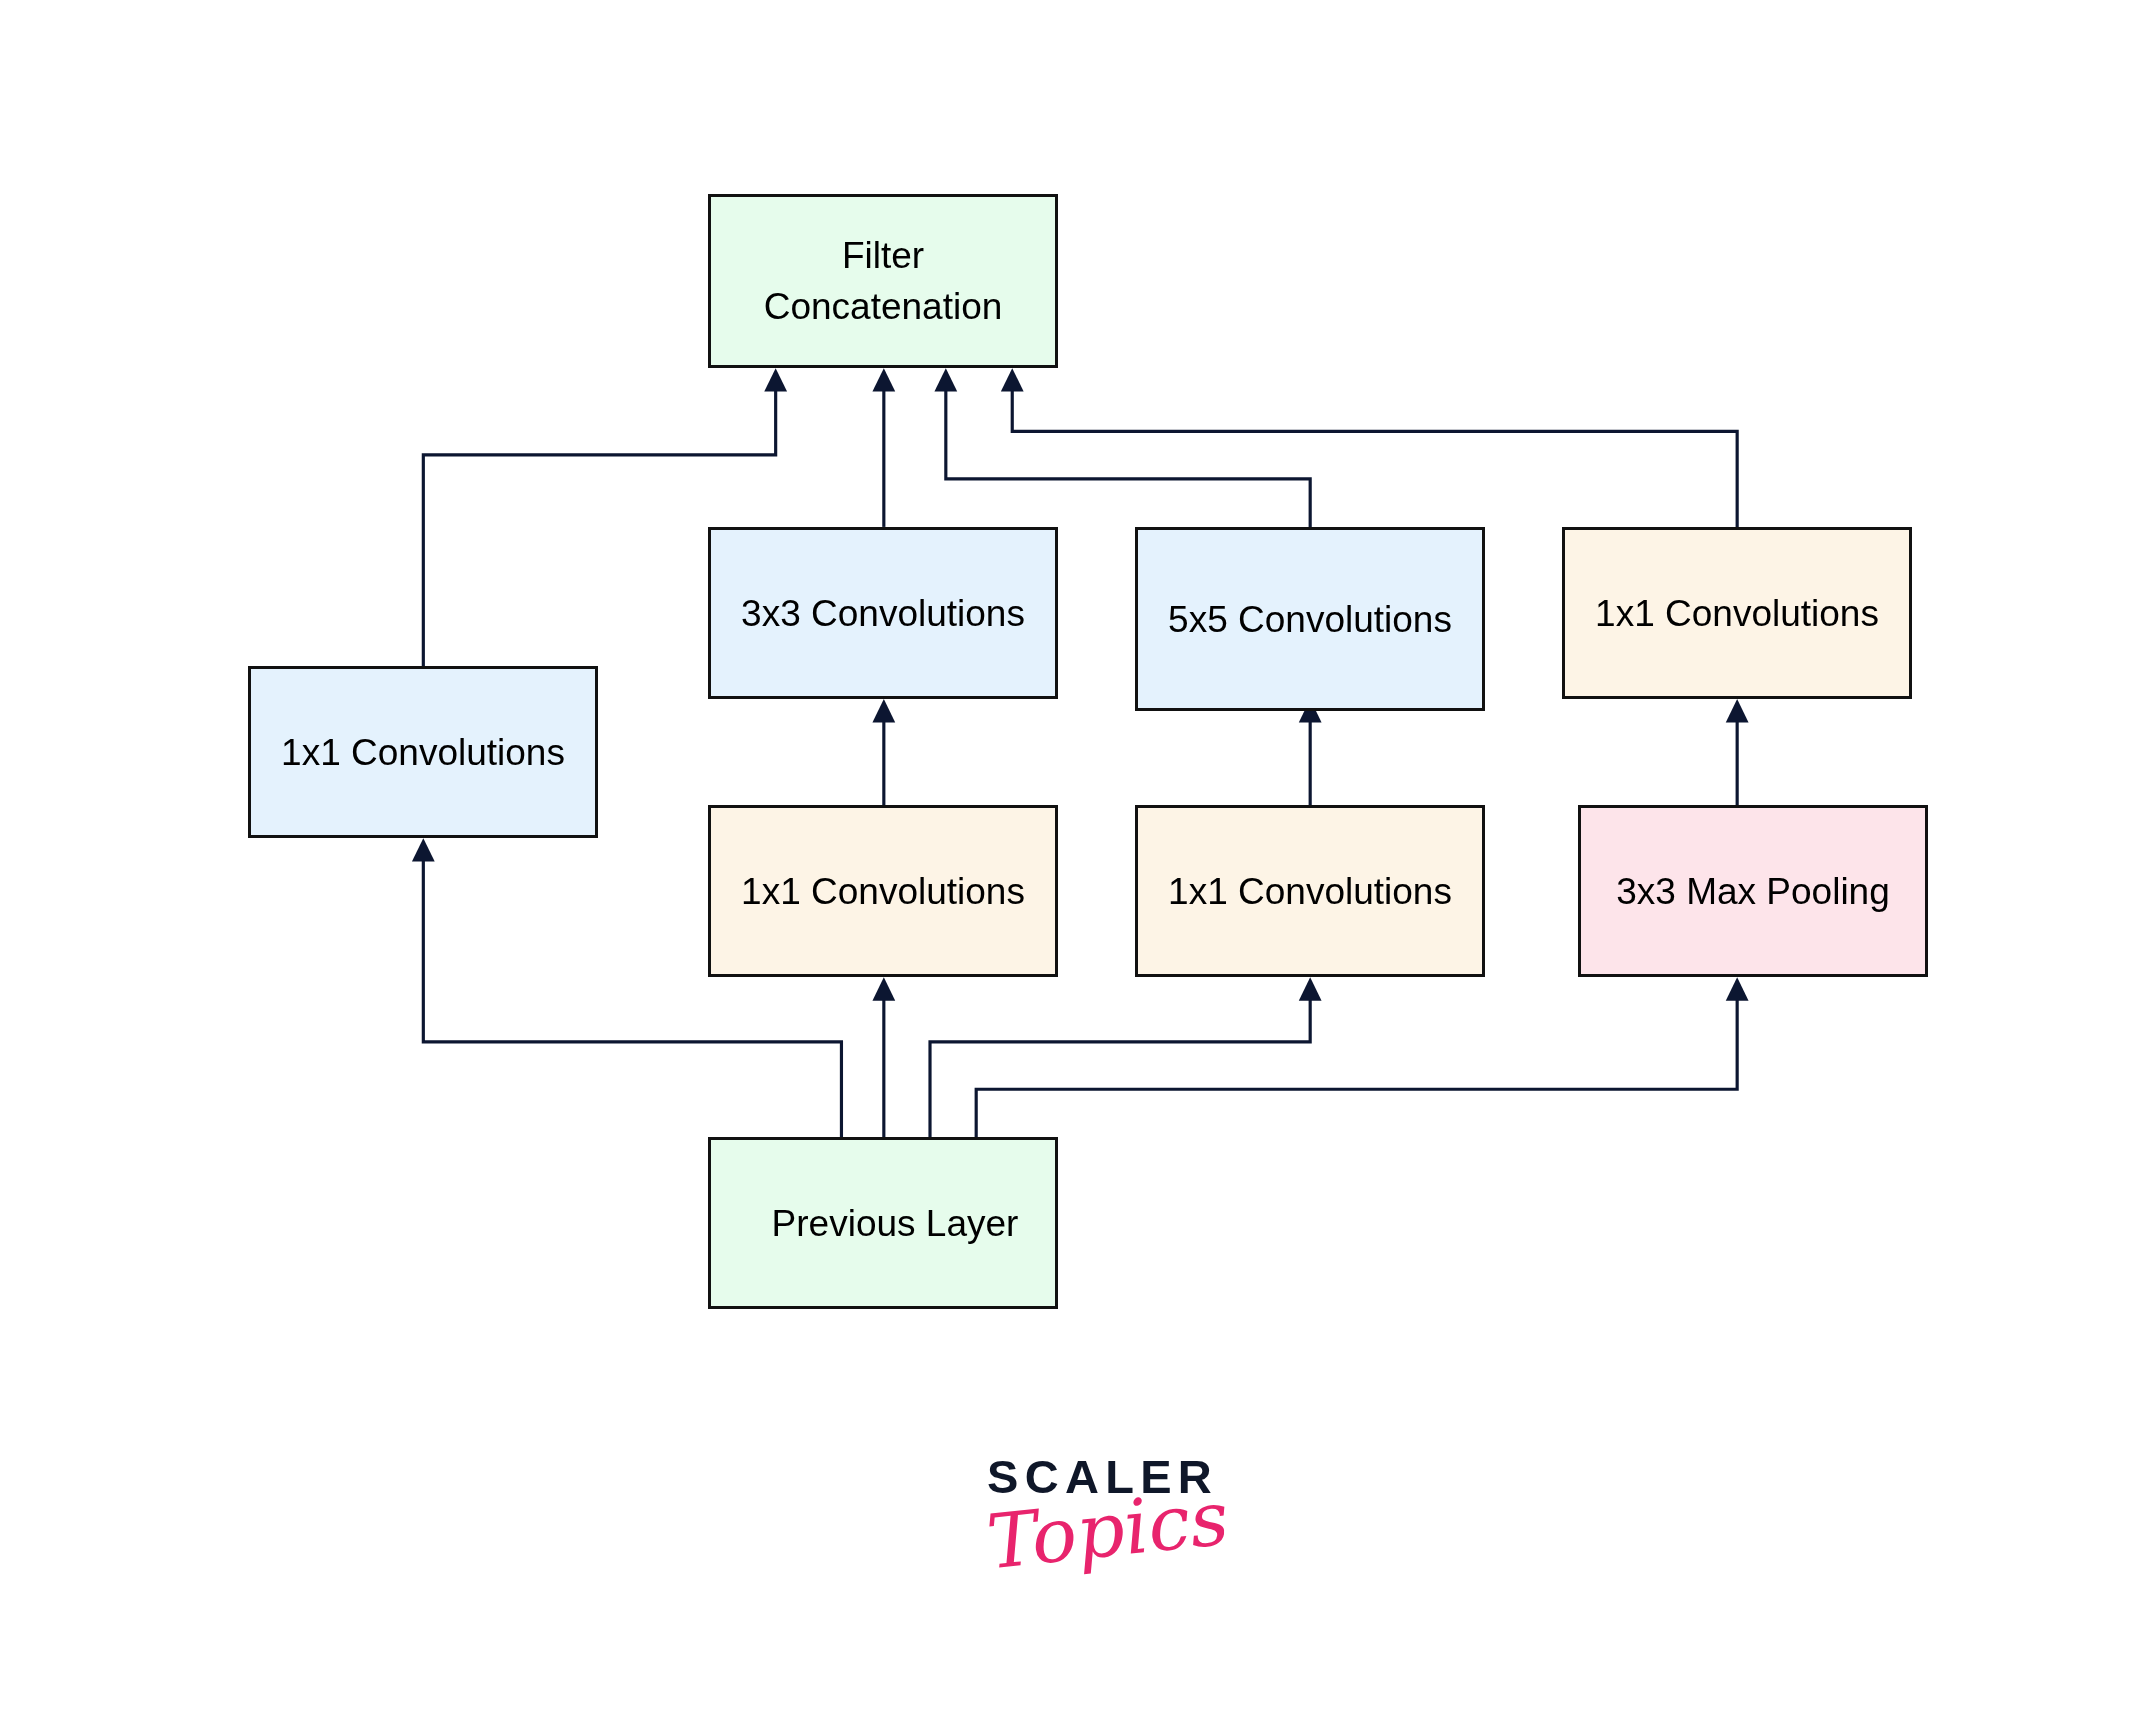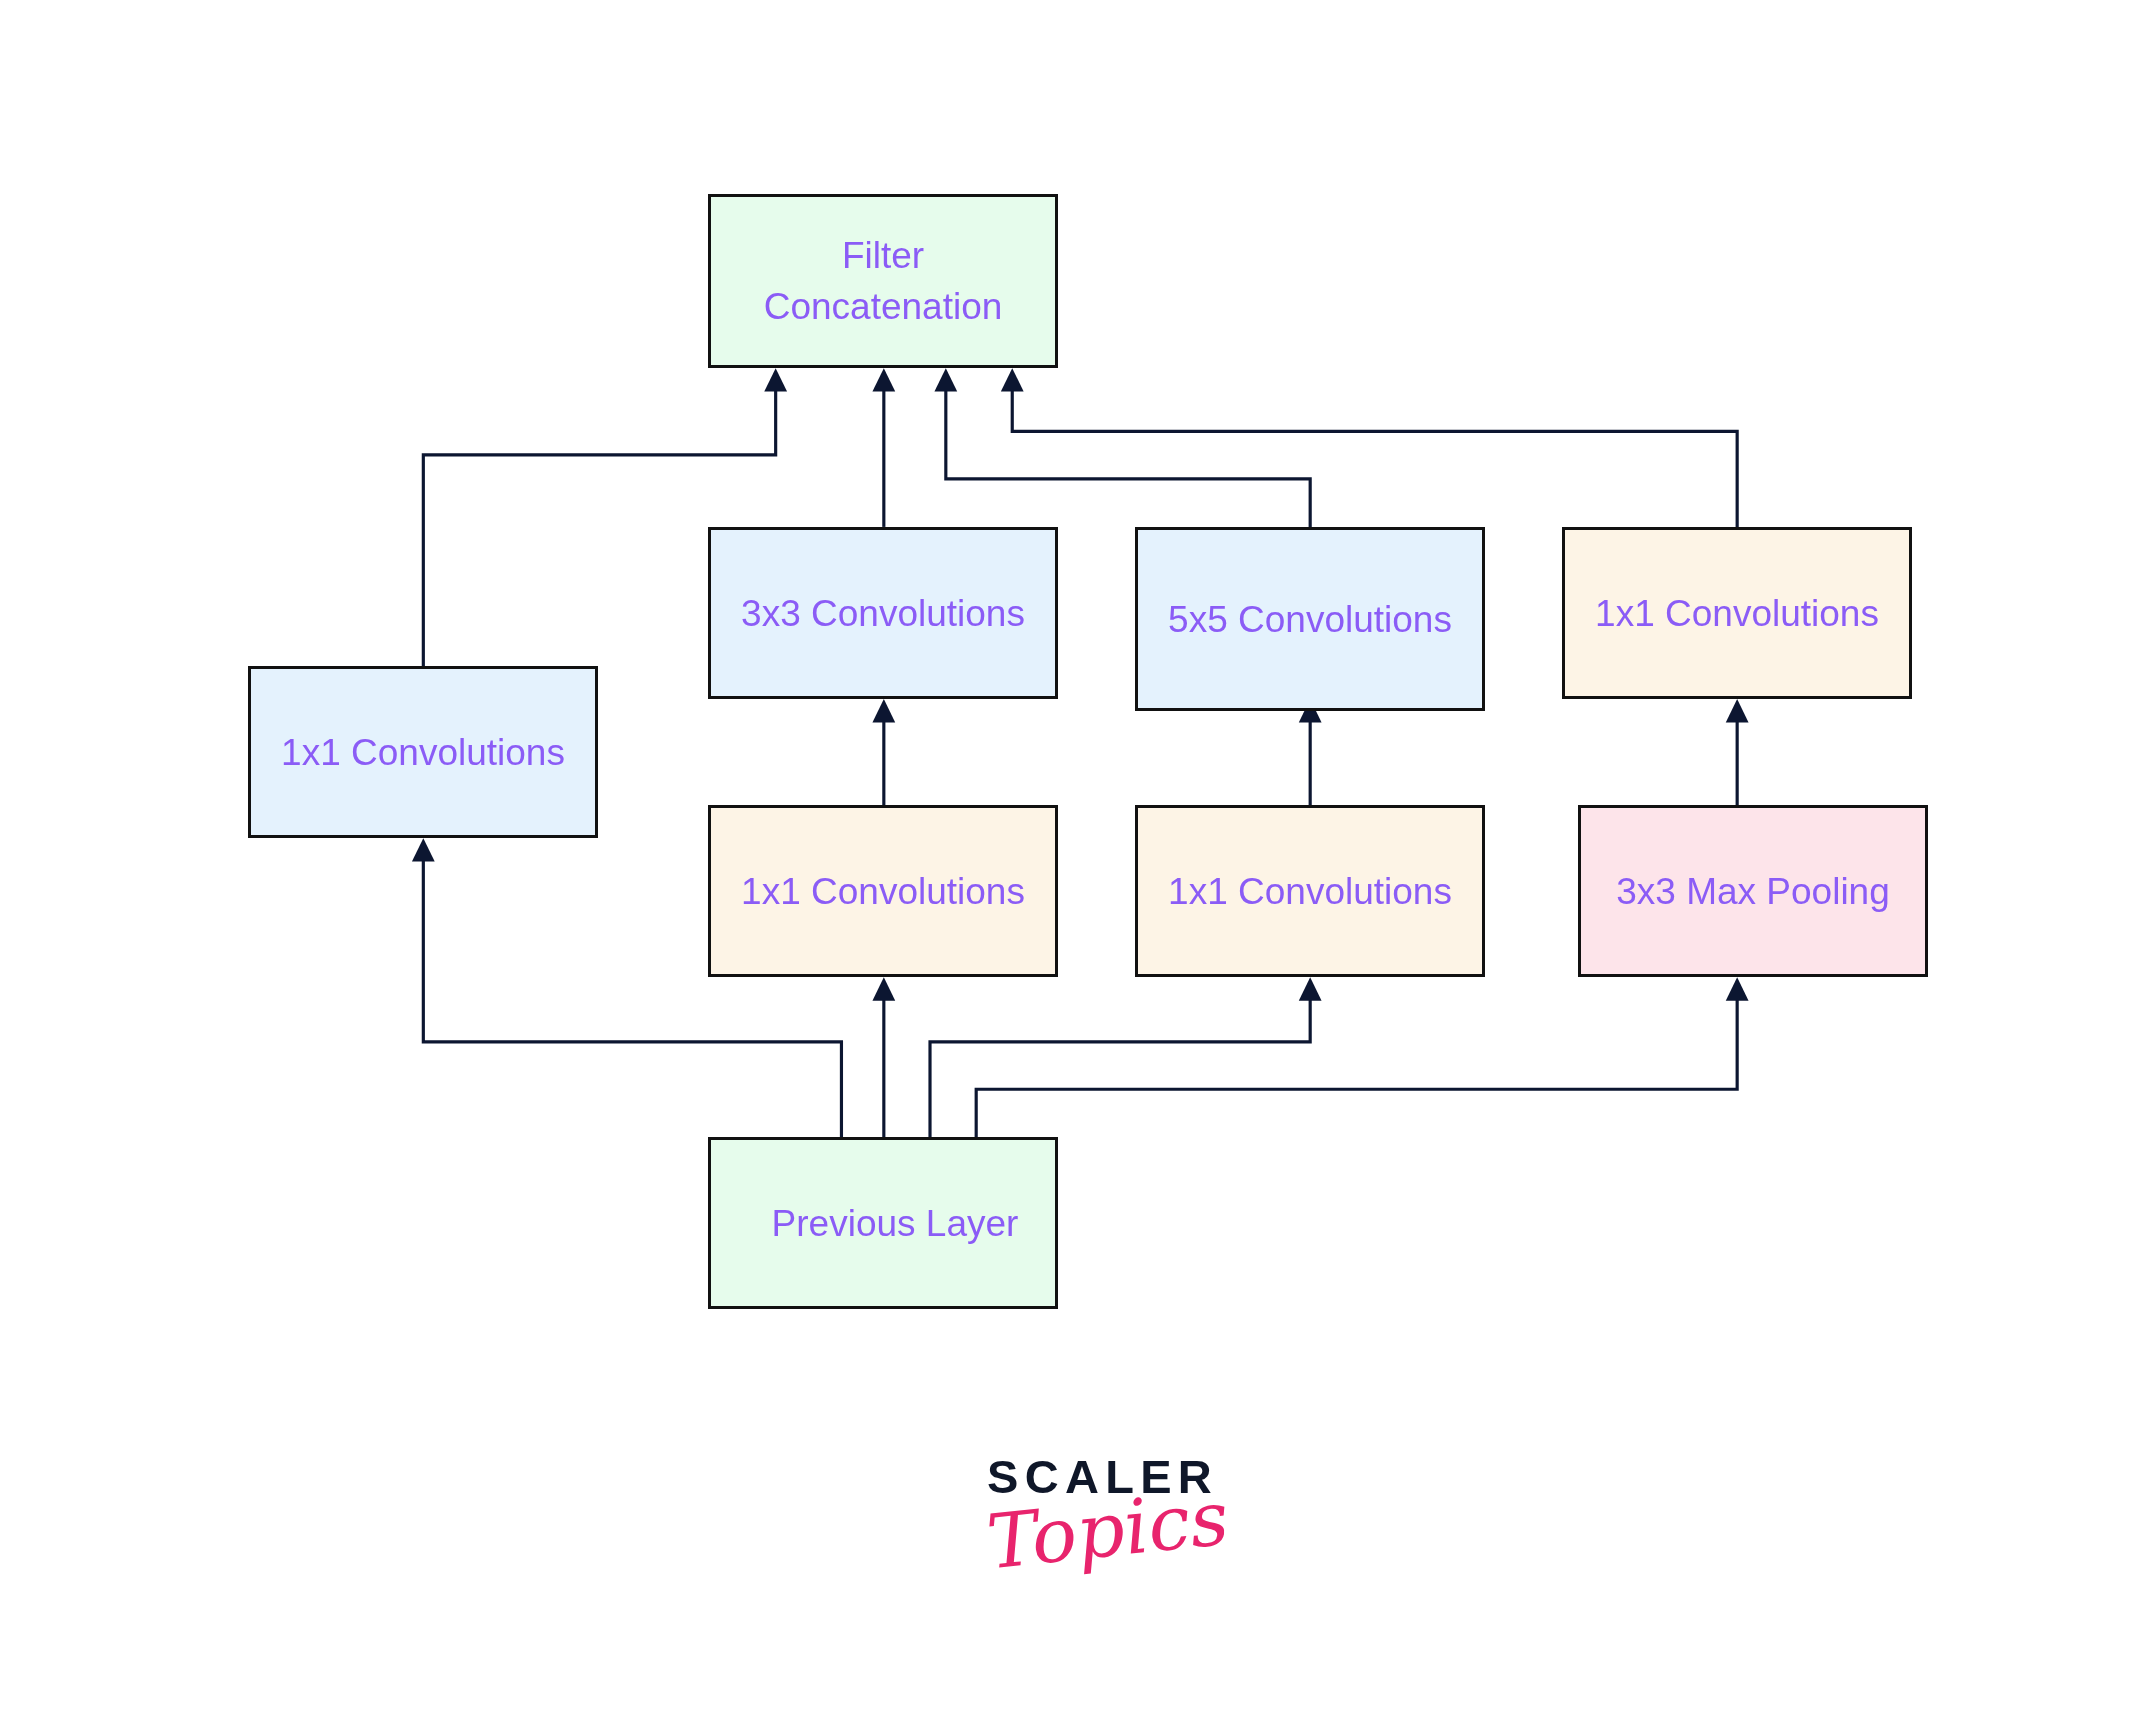--- a/index.html
+++ b/index.html
@@ -1,18 +1,18 @@
 <!DOCTYPE html>
 <html style="font-size:10px"><head>
 <meta charset="utf-8">
 <style>
   html,body{margin:0;padding:0;background:#ffffff;}
   body{width:2151px;height:1725px;position:relative;overflow:hidden;font-family:"Liberation Sans","DejaVu Sans",sans-serif;}
   svg.wires{position:absolute;left:0;top:0;}
-  .box{position:absolute;box-sizing:border-box;border:3.2px solid #111111;display:flex;align-items:center;justify-content:center;text-align:center;font-size:37px;line-height:51px;color:#8b5cf6;}
+  .box{position:absolute;box-sizing:border-box;border:3.2px solid #111111;display:flex;align-items:center;justify-content:center;text-align:center;font-size:37px;line-height:51px;color:#000000;}
   .green{background:#e6fcec;}
   .blue{background:#e4f2fd;}
   .cream{background:#fdf4e6;}
   .pink{background:#fde4ea;}
   .logo{position:absolute;left:987px;top:1455px;width:202px;text-align:center;}
   .logo .scaler{font-family:"Liberation Sans",sans-serif;font-weight:bold;font-size:47px;letter-spacing:6.3px;color:#0f1729;line-height:44px;}
   .logo .topics{font-family:"DejaVu Serif",serif;font-style:italic;font-size:75px;color:#e8246d;line-height:76px;margin-top:-5px;transform:rotate(-6deg);}
 </style>
 </head>
 <body>

